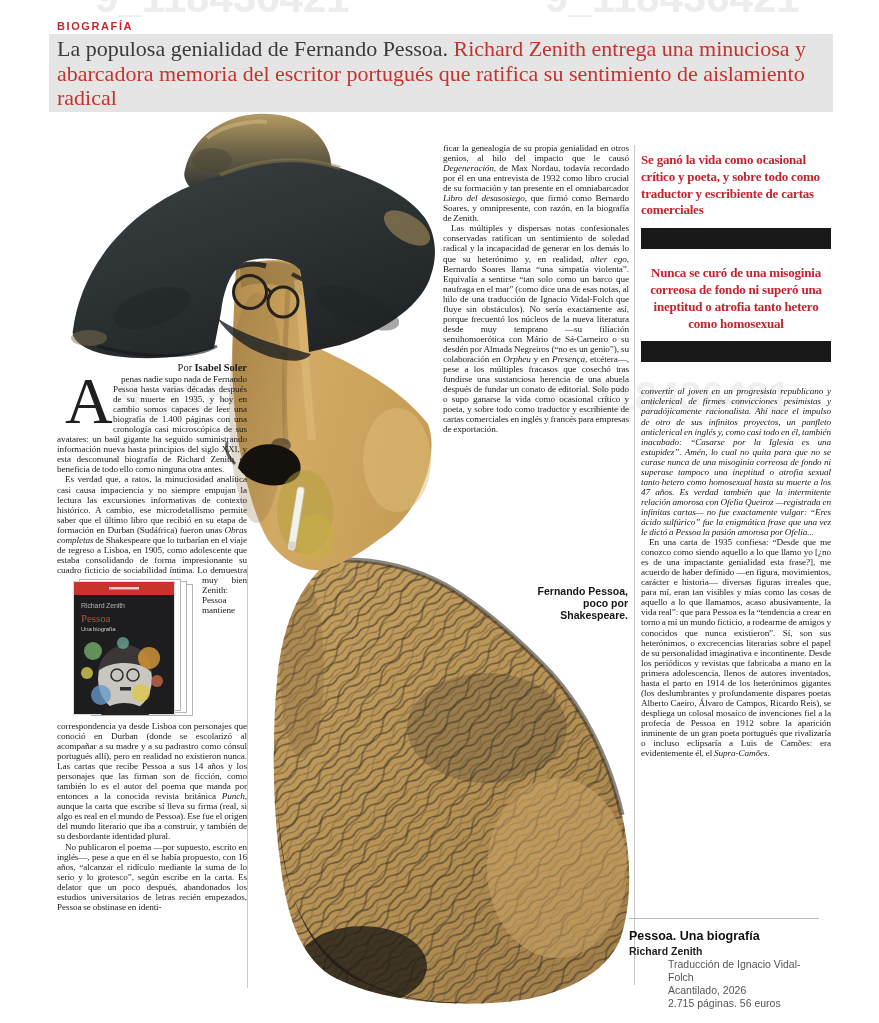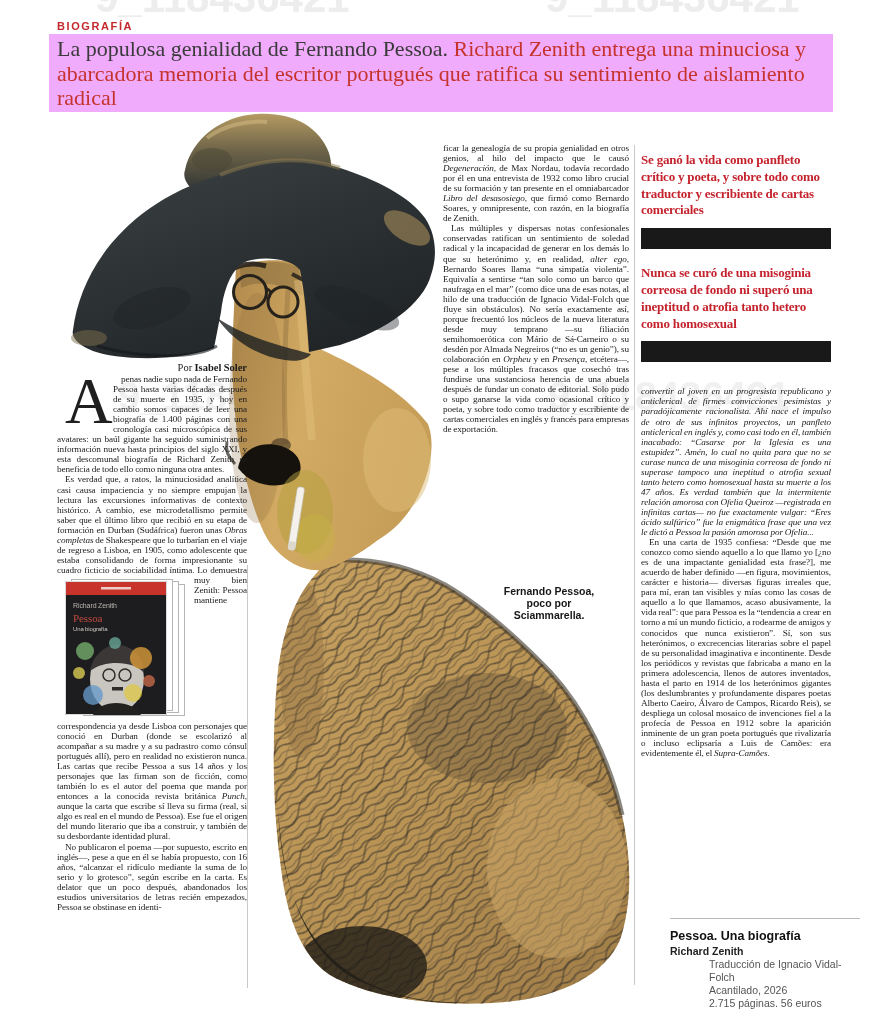--- a/index.html
+++ b/index.html
@@ -10,21 +10,21 @@
       font-weight:bold;color:#ededed;white-space:nowrap;}
   .wm-top1{top:-26px;left:95px;font-size:42px;}
   .wm-top2{top:-26px;left:545px;font-size:42px;}
   .wm-mid1{top:374px;left:118px;font-size:40px;color:#f0f0f0;}
   .wm-mid2{top:374px;left:548px;font-size:40px;color:#f0f0f0;}
   
   .kicker{position:absolute;left:57px;top:20px;z-index:4;
           font-family:"Liberation Sans","DejaVu Sans",sans-serif;
           font-size:11px;font-weight:bold;letter-spacing:1.6px;color:#c4282d;}
   .headline-box{position:absolute;left:49px;top:34px;width:784px;height:78px;
-                background:#f0abfc;z-index:3;}
+                background:#e5e5e5;z-index:3;}
   .headline{position:absolute;left:8px;top:3px;width:770px;
             font-size:22px;line-height:24.6px;font-weight:normal;margin:0;}
   .headline .hl-dark{color:#3a3a3a;}
   .headline .hl-red{color:#c5332d;}
   
   .vrule{position:absolute;width:1px;background:#c9c9c9;z-index:1;}
   .vrule-left{left:247px;top:565px;height:423px;}
   .vrule-right{left:634px;top:145px;height:840px;}
   
   .sculpture{position:absolute;left:57px;top:108px;z-index:2;}
@@ -35,36 +35,36 @@
   .col p + p, .col .indent{ text-indent:8px;}
   .col1{left:57px;top:362px;width:190px;height:650px;overflow:hidden;}
   .col2{left:443px;top:143px;width:186px;height:430px;overflow:hidden;}
   .col3{left:641px;top:146px;width:190px;height:762px;overflow:hidden;}
   .byline{font-size:10.5px;line-height:12px;margin:0 0 9px 0;text-align:right;letter-spacing:0;}
   .byline b{font-weight:bold;}
   .dropcap{float:left;width:54px;font-size:66px;line-height:50px;color:#1f1f1f;
            text-align:left;margin:2px 2px 0 0;}
   i{}
   
-  .coverwrap{float:left;width:122px;height:142px;margin:2px 7px 2px 8px;position:relative;}
+  .coverwrap{float:left;width:122px;height:142px;margin:2px 7px 2px 16px;position:relative;}
   .card{position:absolute;background:#fff;border:1px solid #b5b5b5;width:100px;height:130px;}
   .card1{left:18px;top:7px;} .card2{left:12px;top:4px;} .card3{left:6px;top:2px;}
   .cardfront{position:absolute;left:0;top:4px;width:102px;height:134px;}
   
   .pullquote{font-size:13px;line-height:16.8px;font-weight:bold;color:#c4232e;
              text-align:left;letter-spacing:-0.2px;word-spacing:0;}
-  .pq1{margin:6px 0 0 0;} .pq2{margin:16px 0 0 0;}
+  .pq1{margin:6px 0 0 0;} .pq2{margin:16px 0 0 0;text-align:center;}
   .qbar{width:190px;height:21px;background:#191919;margin-top:9px;}
   .col3 .body-start{margin-top:24px;font-style:italic;}
   
   .caption{position:absolute;left:470px;top:586px;width:158px;z-index:3;
            font-family:"Liberation Sans","DejaVu Sans",sans-serif;
-           font-size:10.5px;line-height:11.8px;font-weight:bold;color:#161616;text-align:center;}
-  
-  .bookinfo{position:absolute;left:670px;top:918px;width:190px;z-index:3;
+           font-size:10.5px;line-height:11.8px;font-weight:bold;color:#161616;text-align:right;}
+  
+  .bookinfo{position:absolute;left:629px;top:918px;width:190px;z-index:3;
             font-family:"Liberation Sans","DejaVu Sans",sans-serif;text-align:left;}
   .bookinfo .bi-rule{border-top:1px solid #b8b8b8;margin:0 0 10px 0;}
   .bi-title{font-size:12.5px;font-weight:bold;color:#111;line-height:15px;}
   .bi-author{font-size:10.5px;font-weight:bold;color:#222;line-height:14px;}
   .bi-line{font-size:10.5px;color:#555;line-height:13px;margin-left:39px;}
 </style>
 </head>
 <body>
 
 <div class="page">
@@ -228,25 +228,25 @@
   </section>
 
   <section class="col col2">
     <p><span><span>ficar la genealogía de su propia genialidad en otros genios, al hilo del impacto que le causó </span><i>Degeneración</i><span>, de Max Nordau, todavía recordado por él en una entrevista de 1932 como libro crucial de su formación y tan presente en el omniabarcador </span><i>Libro del desasosiego</i><span>, que firmó como Bernardo Soares, y omnipresente, con razón, en la biografía de Zenith.</span></span></p>
     <p><span><span>Las múltiples y dispersas notas confesionales conservadas ratifican un sentimiento de soledad radical y la incapacidad de generar en los demás lo que su heterónimo y, en realidad, </span><i>alter ego</i><span>, Bernardo Soares llama “una simpatía violenta”. Equivalía a sentirse “tan solo como un barco que naufraga en el mar” (como dice una de esas notas, al hilo de una traducción de Ignacio Vidal-Folch que fluye sin obstáculos). No sería exactamente así, porque frecuentó los núcleos de la nueva literatura desde muy temprano —su filiación semihomoerótica con Mário de Sá-Carneiro o su desdén por Almada Negreiros (“no es un genio”), su colaboración en </span><i>Orpheu</i><span> y en </span><i>Presença</i><span>, etcétera—, pese a los múltiples fracasos que cosechó tras fundirse una sustanciosa herencia de una abuela después de fundar un conato de editorial. Solo pudo o supo ganarse la vida como ocasional crítico y poeta, y sobre todo como traductor y escribiente de cartas comerciales en inglés y francés para empresas de exportación.</span></span></p>
   </section>
 
   <div class="caption">
     <div>Fernando Pessoa,</div>
     <div>poco por</div>
-    <div>Sciammarella.</div>
+    <div>Shakespeare.</div>
   </div>
 
   <aside class="col col3">
-    <div class="pullquote pq1">Se ganó la vida como panfleto crítico y poeta, y sobre todo como traductor y escribiente de cartas comerciales</div>
+    <div class="pullquote pq1">Se ganó la vida como ocasional crítico y poeta, y sobre todo como traductor y escribiente de cartas comerciales</div>
     <div class="qbar"></div>
     <div class="pullquote pq2">Nunca se curó de una misoginia correosa de fondo ni superó una ineptitud o atrofia tanto hetero como homosexual</div>
     <div class="qbar"></div>
     <p class="body-start"><span><span>convertir al joven en un progresista republicano y anticlerical de firmes convicciones pesimistas y paradójicamente racionalista. Ahí nace el impulso de otro de sus infinitos proyectos, un panfleto anticlerical en inglés y, como casi todo en él, también inacabado: “Casarse por la Iglesia es una estupidez”. Amén, lo cual no quita para que no se curase nunca de una misoginia correosa de fondo ni superase tampoco una ineptitud o atrofia sexual tanto hetero como homosexual hasta su muerte a los 47 años. Es verdad también que la intermitente relación amorosa con Ofelia Queiroz —registrada en infinitas cartas— no fue exactamente vulgar: “Eres ácido sulfúrico” fue la enigmática frase que una vez le dictó a Pessoa la pasión amorosa por Ofelia...</span></span></p>
     <p><span><span>En una carta de 1935 confiesa: “Desde que me conozco como siendo aquello a lo que llamo yo [¿no es de una impactante genialidad esta frase?], me acuerdo de haber definido —en figura, movimientos, carácter e historia— diversas figuras irreales que, para mí, eran tan visibles y mías como las cosas de aquello a lo que llamamos, acaso abusivamente, la vida real”: que para Pessoa es la “tendencia a crear en torno a mí un mundo ficticio, a rodearme de amigos y conocidos que nunca existieron”. Sí, son sus heterónimos, o excrecencias literarias sobre el papel de su personalidad imaginativa e incontinente. Desde los periódicos y revistas que fabricaba a mano en la primera adolescencia, llenos de autores inventados, hasta el parto en 1914 de los heterónimos gigantes (los deslumbrantes y profundamente dispares poetas Alberto Caeiro, Álvaro de Campos, Ricardo Reis), se despliega un colosal mosaico de invenciones fiel a la profecía de Pessoa en 1912 sobre la aparición inminente de un gran poeta portugués que rivalizaría o incluso eclipsaría a Luis de Camões: era evidentemente él, el </span><i>Supra-Camões</i><span>.</span></span></p>
   </aside>
 
   <div class="bookinfo">
     <div class="bi-rule"></div>
     <div class="bi-title">Pessoa. Una biografía</div>

